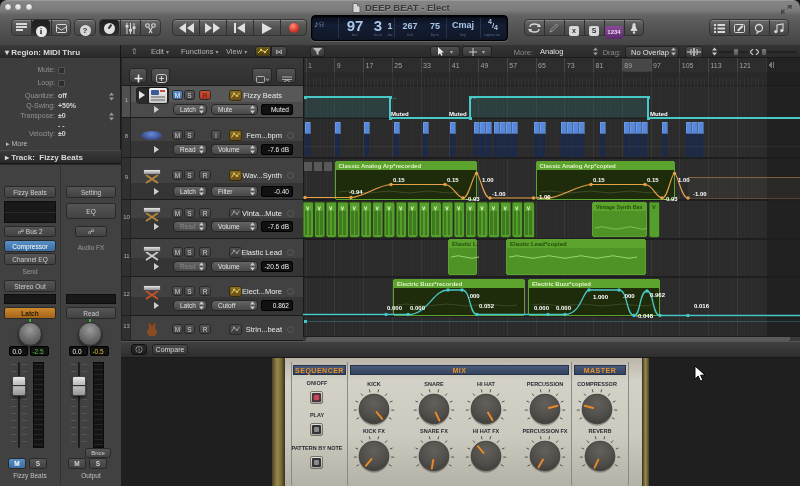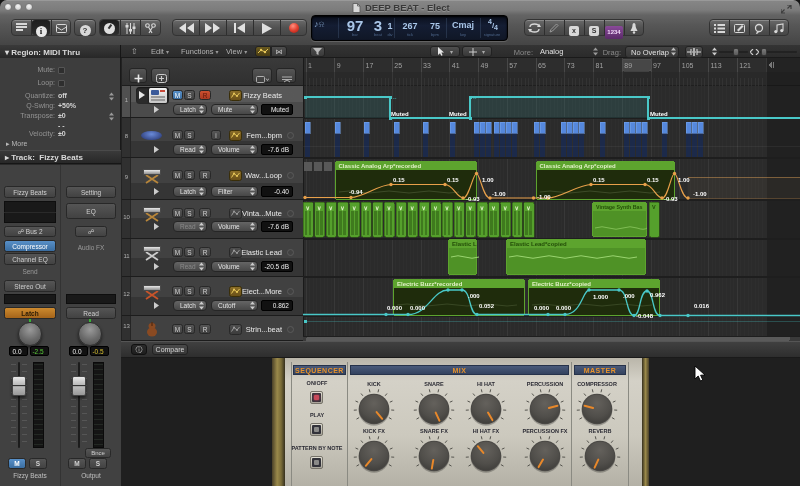--- a/index.html
+++ b/index.html
@@ -450,21 +450,21 @@
   </svg>
 <div class="strip-btn" style="left:172px;top:170px;width:11px;height:10px;line-height:9px;">M</div>
 <div class="strip-btn" style="left:184px;top:170px;width:11px;height:10px;line-height:9px;">S</div>
 <div class="strip-btn" style="left:199px;top:170px;width:12px;height:10px;line-height:9px;">R</div>
 <div class="" style="left:229px;top:170px;width:13px;height:11px;background:linear-gradient(#8a6d28,#6a5018);border:1px solid #3a2e08;border-radius:2.5px;"></div>
 <svg style="position:absolute;left:231px;top:172px" width="9" height="7">
     <polyline points="0.5,5.5 3,1.5 6,4 8.5,1" fill="none" stroke="#e8c85a" stroke-width="1"></polyline>
     <circle cx="3" cy="1.5" r="1" fill="#e8c85a"></circle>
     <circle cx="6" cy="4" r="1" fill="#e8c85a"></circle>
   </svg>
-<div class="" style="left:195px;top:171px;width:87px;height:10px;color:#e9e9e9;font-size:7.5px;text-align:right;">Wav...Loop</div>
+<div class="" style="left:195px;top:171px;width:87px;height:10px;color:#e9e9e9;font-size:7.5px;text-align:right;">Wav...Synth</div>
 <div class="" style="left:287px;top:172px;width:7px;height:7px;border:1px solid #5a5a5a;border-radius:50%;"></div>
 <svg style="position:absolute;left:154px;top:188px" width="5" height="7">
     <path d="M0,0 L5,3.5 L0,7 z" fill="#ccc"></path>
   </svg>
 <div class="drop" style="left:173px;top:186px;width:34px;height:11px;">Latch</div>
 <svg style="position:absolute;left:198px;top:187px" width="7" height="9">
     <path d="M3.5,0.5 L6,3.5 L1,3.5 Z M3.5,8.5 L6,5.5 L1,5.5 Z" fill="#ccc"></path>
   </svg>
 <div class="drop" style="left:211px;top:186px;width:47px;height:11px;">Filter</div>
 <svg style="position:absolute;left:249px;top:187px" width="7" height="9">

